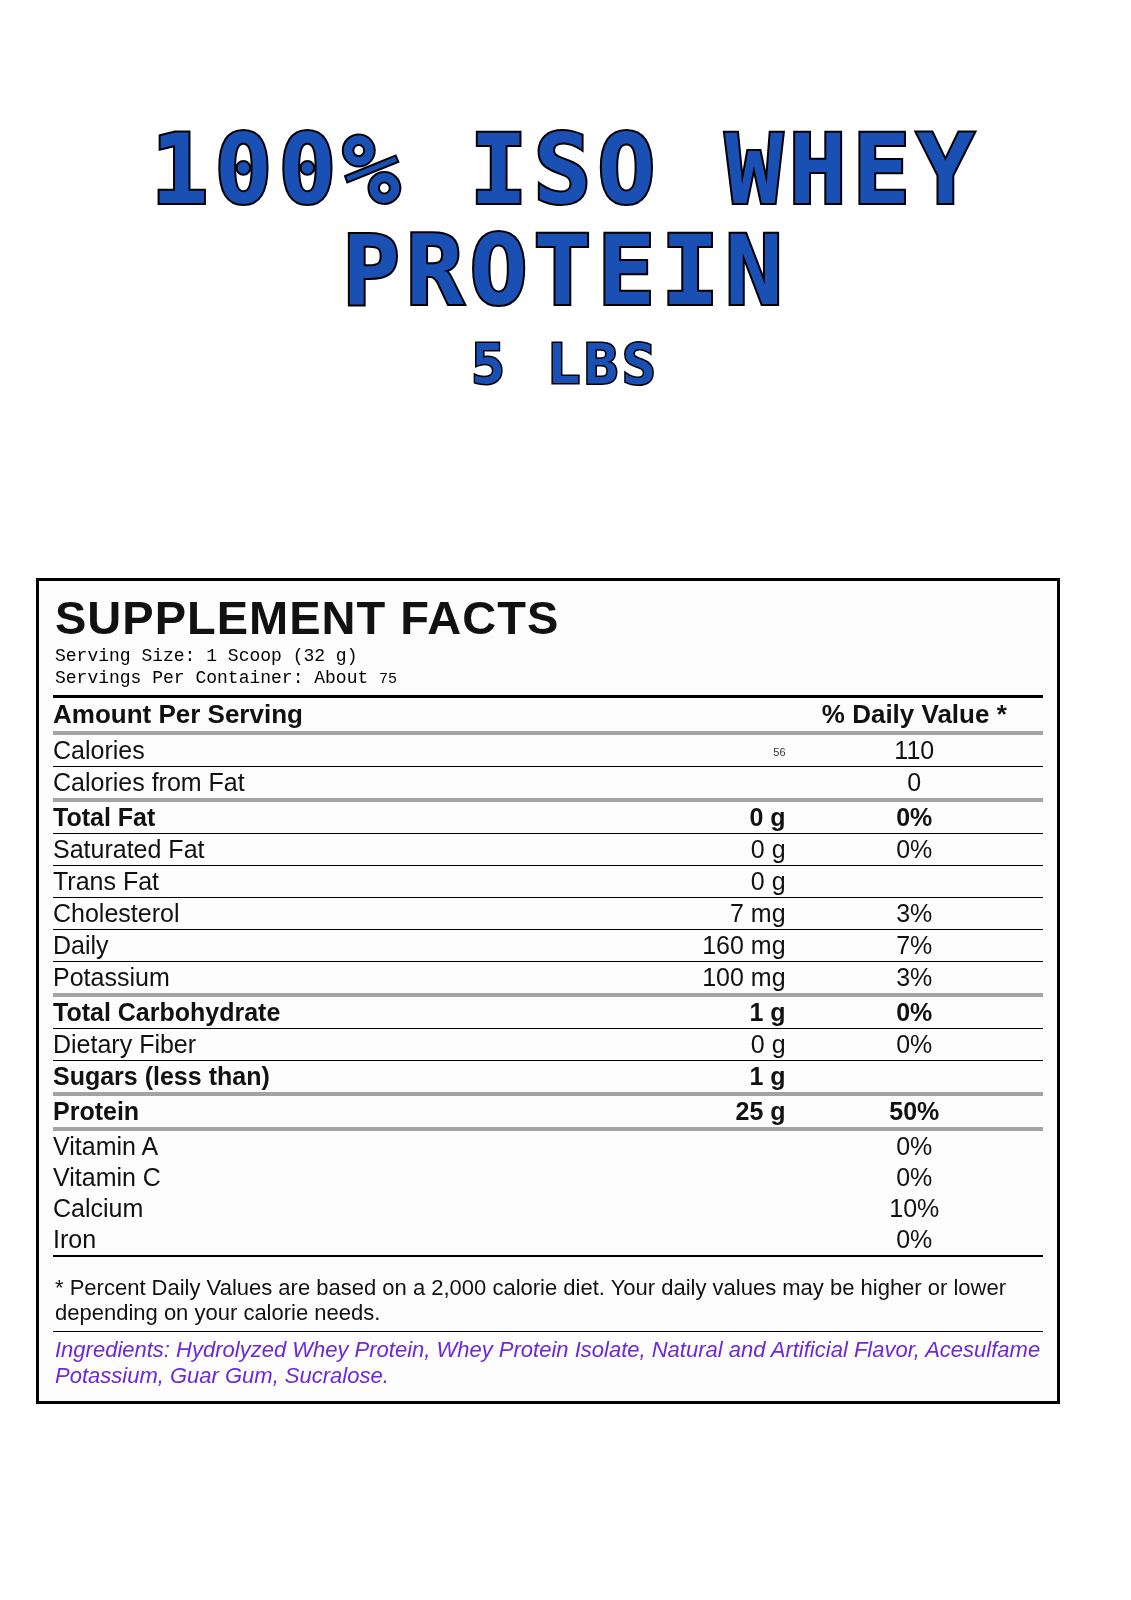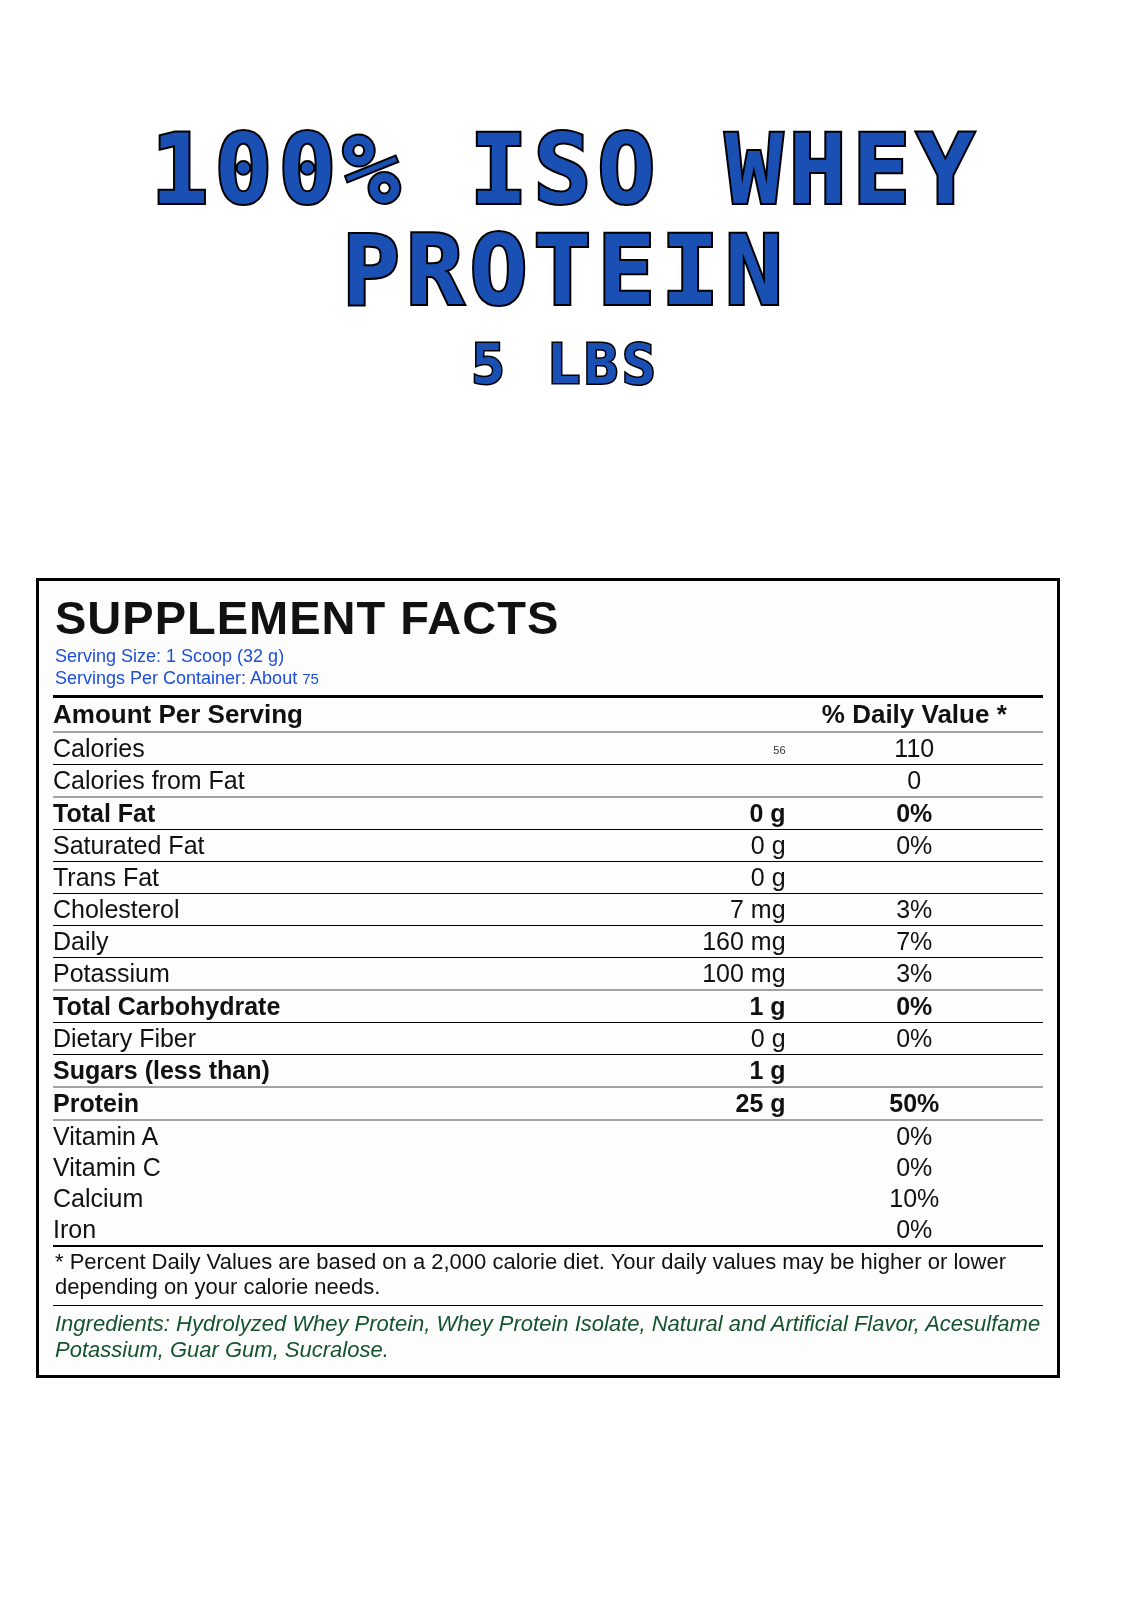--- a/index.html
+++ b/index.html
@@ -76,23 +76,24 @@
     font-family: "Liberation Sans", sans-serif;
     font-weight: bold;
     font-size: 47px;
     letter-spacing: 1px;
     color: #111;
     line-height: 1.05;
     margin: 4px 0 4px 2px;
   }
   .serving-line {
     font-size: 18px;
-    color: #1d4ed8;
+    color: #000000;
     line-height: 1.18;
     margin-left: 2px;
+    font-family: Liberation Mono, monospace;
   }
   .serving-line .small-num {
     font-size: 15px;
   }
 
   .rule-thick {
     border-top: 3px solid #000;
     margin-top: 6px;
   }
   .rule-med {
@@ -125,45 +126,45 @@
     white-space: nowrap;
   }
   td.dv {
     text-align: center;
     width: 26%;
     white-space: nowrap;
   }
   tr.b td { font-weight: bold; }
   td.indent { padding-left: 26px; }
   tr.line-thin td { border-top: 1px solid #000; }
-  tr.line-med td { border-top: 2px solid #a3a3a3; }
+  tr.line-med td { border-top: 4px solid #a3a3a3; }
 
   .hdr-row td {
     font-weight: bold;
     font-size: 26px;
     padding: 3px 0;
   }
   .hdr-row td.dv { text-align: center; }
 
   .cal-mark {
     font-size: 11px;
     color: #333;
     vertical-align: middle;
   }
 
   .footnote {
     font-size: 22px;
     line-height: 1.16;
     color: #111;
-    padding: 2px 2px 5px 2px;
+    padding: 18px 2px 5px 2px;
   }
   .ingredients {
     font-size: 22px;
     line-height: 1.18;
-    color: #14532d;
+    color: #6d28d9;
     font-style: italic;
     padding: 5px 2px 6px 2px;
   }
 </style>
 </head>
 <body>
 
 <div class="title-block">
   <div class="title-line1">100% ISO WHEY</div>
   <div class="title-line2">PROTEIN</div>

